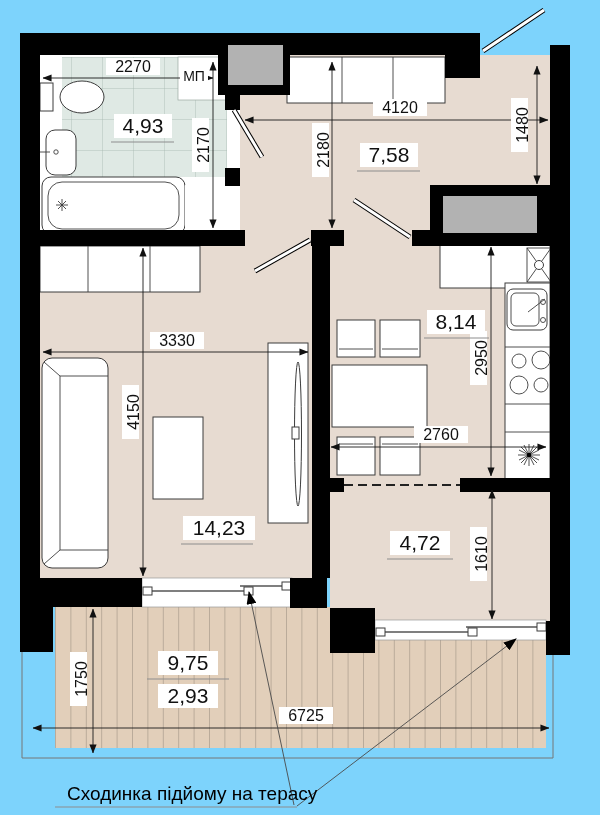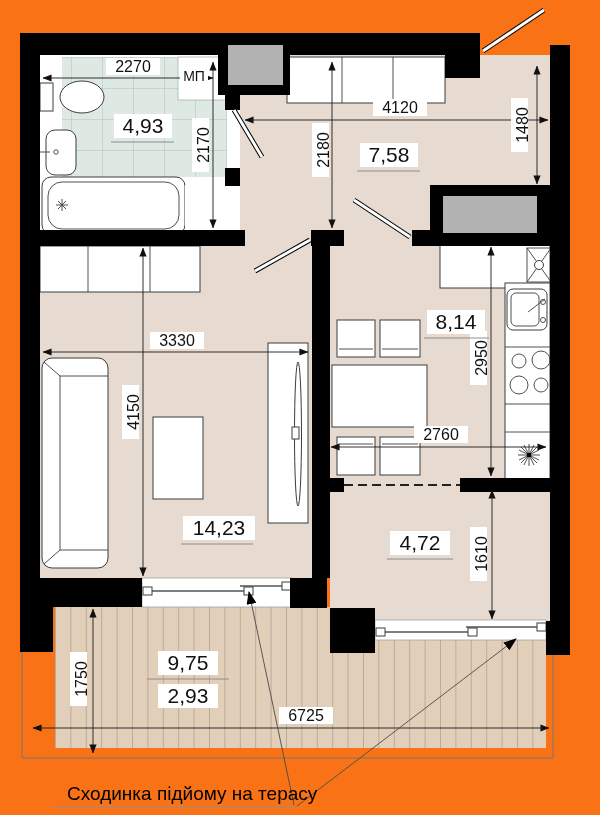--- a/index.html
+++ b/index.html
@@ -1,16 +1,16 @@
 <!DOCTYPE html>
 <html><head>
 <meta charset="utf-8">
 <style>
   html,body{margin:0;padding:0;background:#fff;}
-  .stage{width:600px;height:815px;position:relative;background:#f97316;}
+  .stage{width:600px;height:815px;position:relative;background:#7dd3fc;}
   .wall{fill:#000;}
   .furn{fill:#fff;stroke:#3c3c3c;stroke-width:1;}
   .fline{fill:none;stroke:#3c3c3c;stroke-width:0.9;}
   .sill{fill:#fff;stroke:#999;stroke-width:0.7;}
   .track{stroke:#555;stroke-width:1.3;fill:none;}
   .dim{stroke:#1a1a1a;stroke-width:0.9;fill:none;}
   .dimtxt{font:16px "Liberation Sans",sans-serif;fill:#111;text-anchor:middle;}
   .areatxt{font:21px "Liberation Sans",sans-serif;fill:#111;text-anchor:middle;}
   .mptxt{font:14px "Liberation Sans",sans-serif;fill:#111;text-anchor:middle;}
   .annot{font:19px "Liberation Sans",sans-serif;fill:#000;text-anchor:start;}

